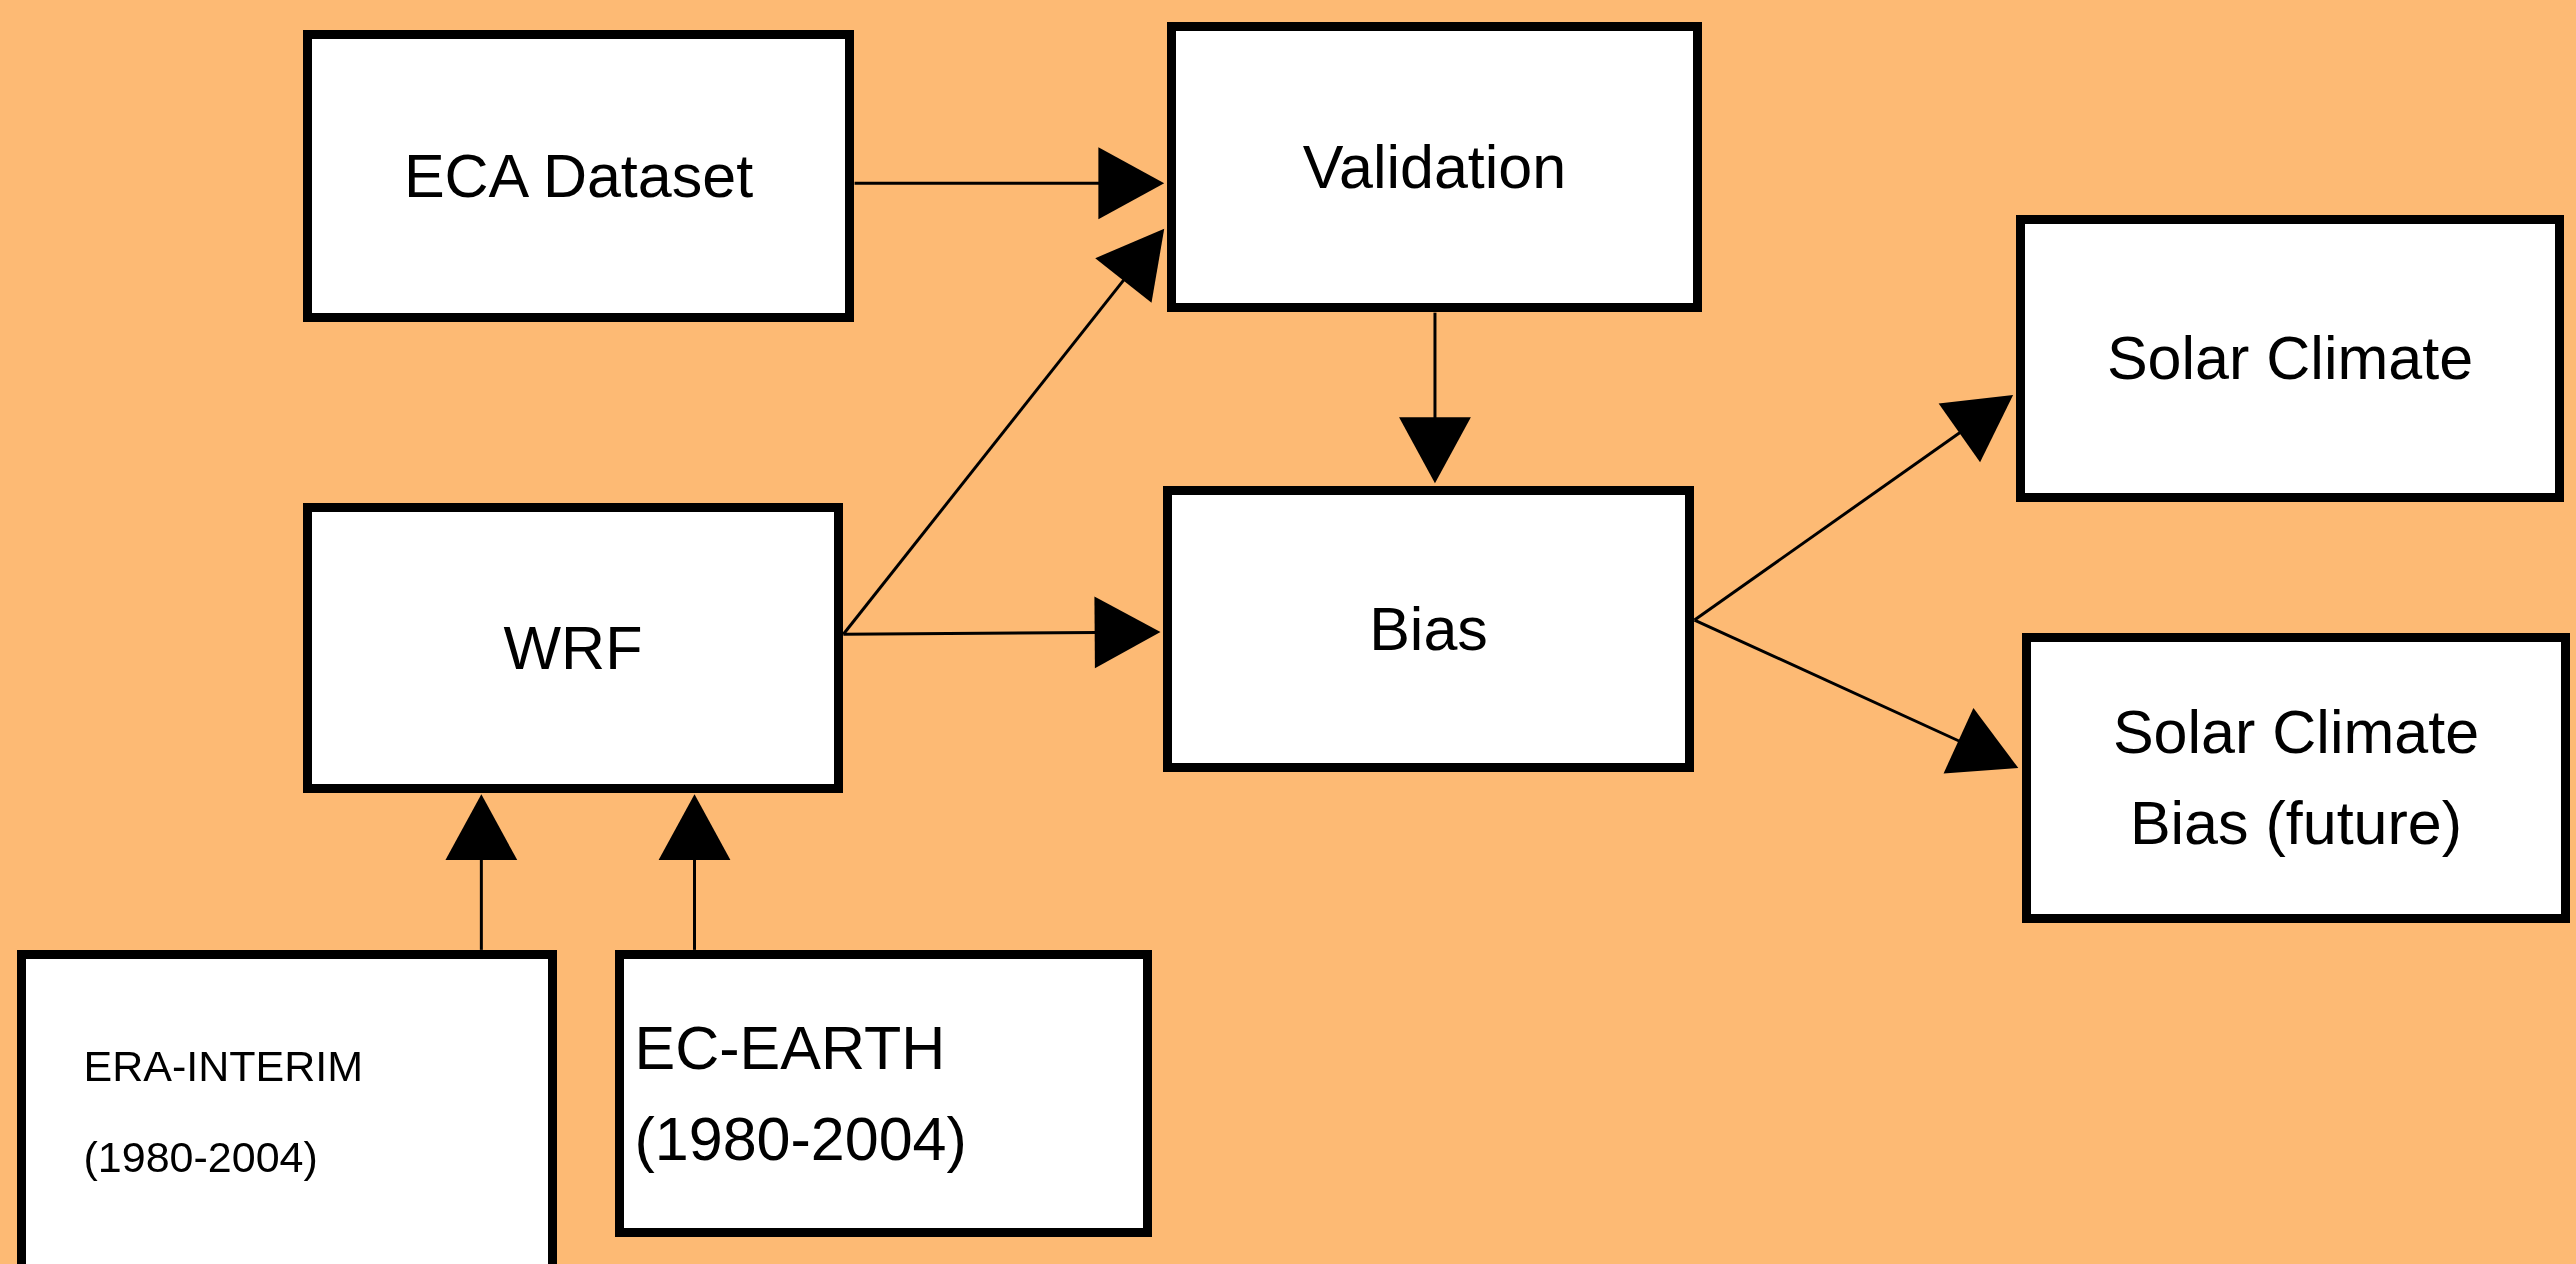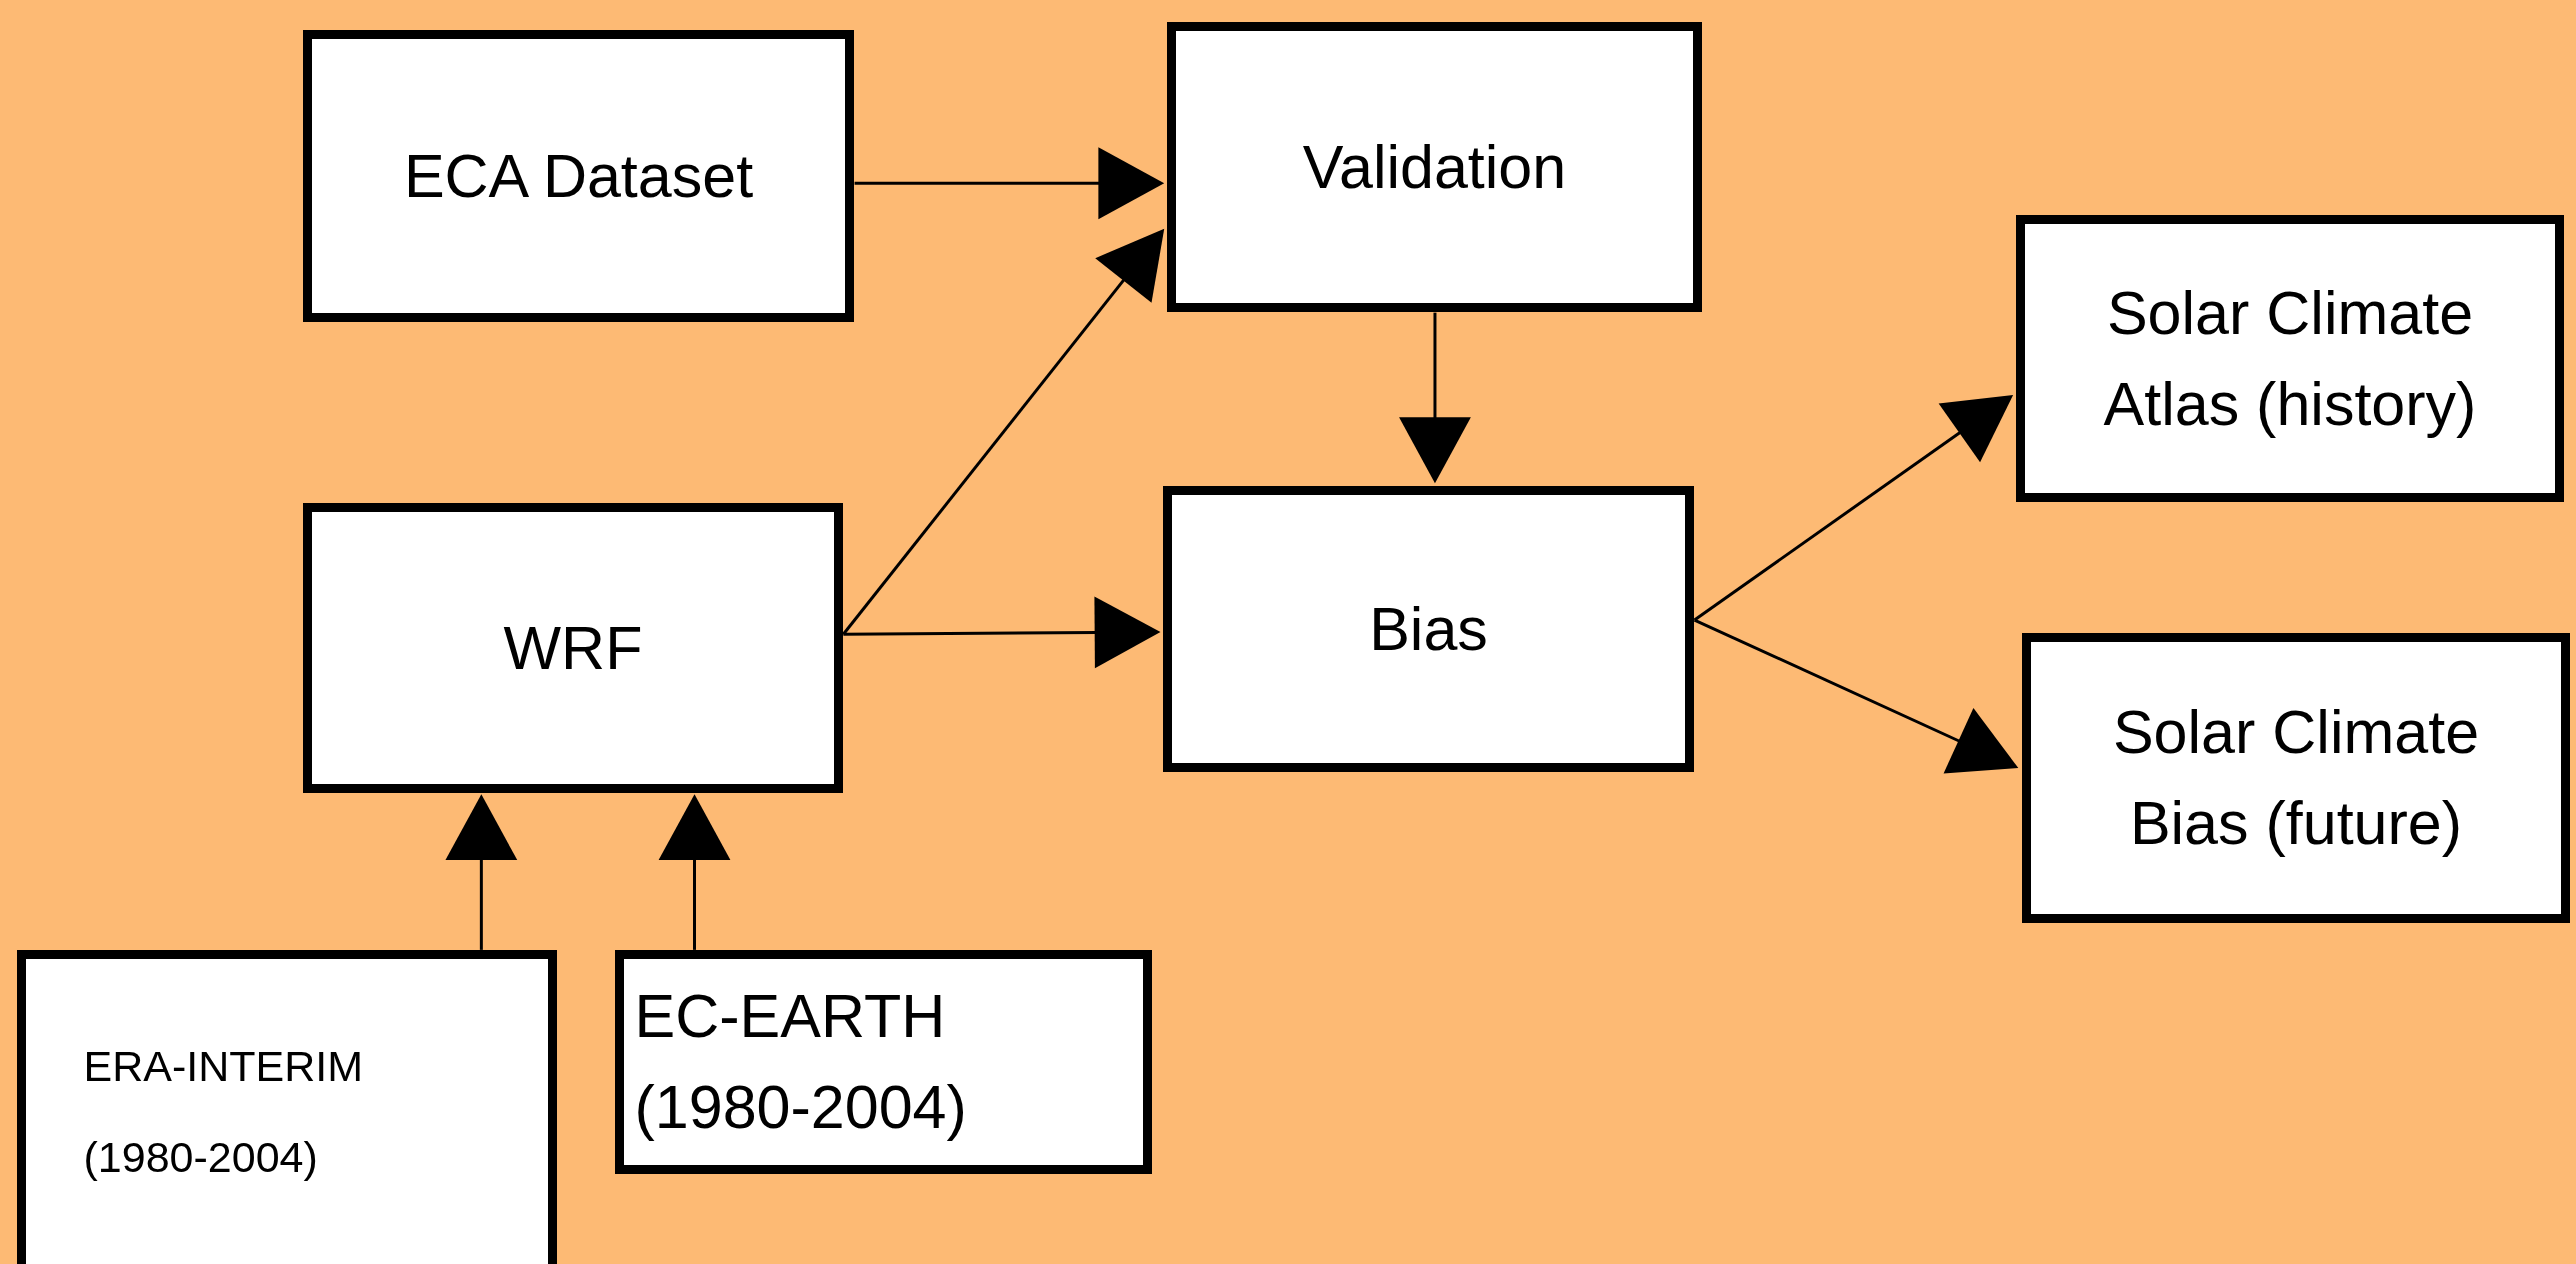--- a/index.html
+++ b/index.html
@@ -69,28 +69,27 @@
       <div class="nline" style="line-height: 91px;">WRF</div>
     </div>
     <div class="node" style="left: 1167px; top: 22.4px; width: 535px; height: 290px; border-width: 9px; padding-left: 0px; font-size: 61px;">
       <div class="nline" style="line-height: 91px;">Validation</div>
     </div>
     <div class="node" style="left: 1163px; top: 486px; width: 531px; height: 286px; border-width: 9px; padding-left: 0px; font-size: 61px;">
       <div class="nline" style="line-height: 91px;">Bias</div>
     </div>
     <div class="node" style="left: 2016px; top: 215px; width: 548px; height: 287px; border-width: 9px; padding-left: 0px; font-size: 61px;">
       <div class="nline" style="line-height: 91px;">Solar Climate</div>
-      <div class="nline" style="line-height: 91px;">Atlas (history)</div>
     </div>
     <div class="node" style="left: 2022px; top: 633px; width: 548px; height: 290px; border-width: 9px; padding-left: 0px; font-size: 61px;">
       <div class="nline" style="line-height: 91px;">Solar Climate</div>
       <div class="nline" style="line-height: 91px;">Bias (future)</div>
     </div>
     <div class="node left" style="left: 16.5px; top: 950px; width: 540px; height: 324px; border-width: 9px; padding-left: 58px; font-size: 43px;">
       <div class="nline" style="line-height: 91px;">ERA-INTERIM</div>
       <div class="nline" style="line-height: 91px;">(1980-2004)</div>
     </div>
-    <div class="node left" style="left: 615px; top: 950px; width: 537px; height: 224px; border-width: 9px; padding-left: 10.5px; font-size: 61px;">
+    <div class="node left" style="left: 615px; top: 950px; width: 537px; height: 287px; border-width: 9px; padding-left: 10.5px; font-size: 61px;">
       <div class="nline" style="line-height: 91px;">EC-EARTH</div>
       <div class="nline" style="line-height: 91px;">(1980-2004)</div>
     </div>
   </div>
 
 
 </body></html>

